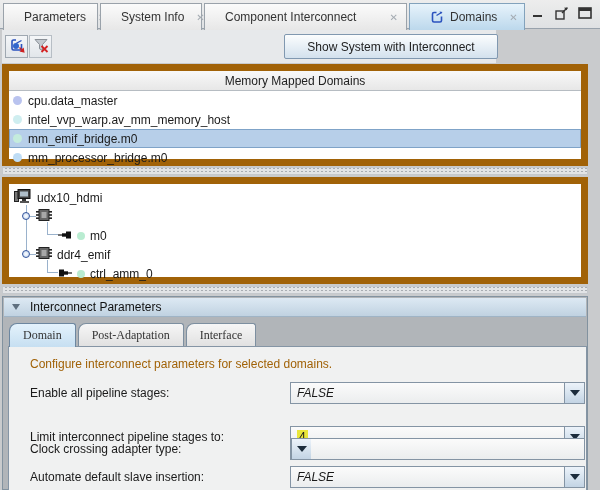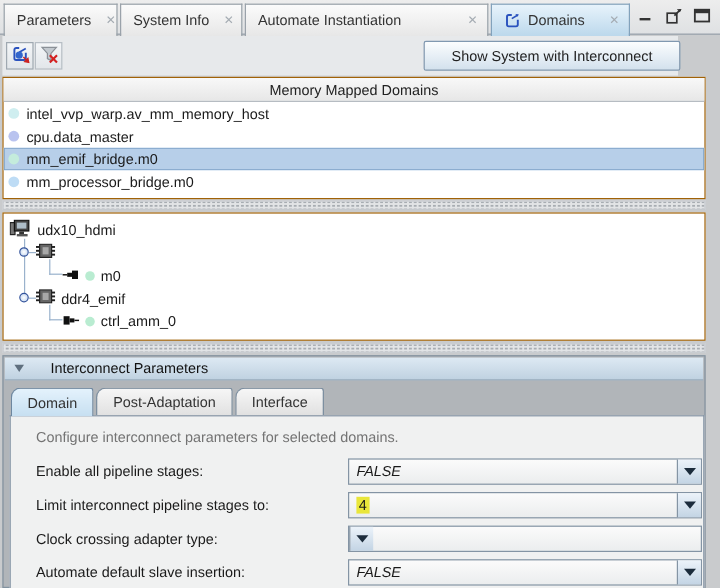--- a/index.html
+++ b/index.html
@@ -12,59 +12,59 @@
   }
   
   .tabbar {
     position:absolute; left:0; top:0; width:600px; height:29px;
     background:linear-gradient(#ededed,#dfe1e3);
     border-bottom:1px solid #98a2ac;
   }
   .tabs { position:absolute; left:3px; top:3px; display:flex; gap:2px; }
   .tab {
     height:27px; display:flex; align-items:center; justify-content:space-between;
-    padding:0 8px 0 10px;
+    padding:0 8px 0 20px;
     border:1px solid #9aa2aa; border-bottom:none;
     background:linear-gradient(#fbfbfb,#e7e7e7);
     color:#333; white-space:nowrap; cursor:default;
   }
   .tab.selected {
     background:linear-gradient(#e7f3fb,#bcd8ec);
     border-color:#82a2bc;
   }
   .tab .close-x { color:#a4abb2; font-size:10px; margin-left:12px; }
   .tab-w1{width:95px}.tab-w2{width:102px}.tab-w3{width:203px}.tab-w4{width:116px}
   .tab-icon { display:inline-block; margin-right:6px; line-height:0; }
   .win-controls { position:absolute; right:8px; top:7px; display:flex; gap:9px; align-items:center; }
   .wc { width:14px; height:12px; position:relative; }
   .wc-min::after { content:""; position:absolute; left:1px; bottom:2px; width:9px; height:2px; background:#333; }
 
   
   .toolbar {
-    position:absolute; left:2px; top:30px; width:563px; height:33px;
+    position:absolute; left:2px; top:30px; width:494px; height:33px;
     background:#e7e9eb;
   }
   .tool-btn {
     position:absolute; top:5px; width:23px; height:23px;
     border:1px solid #9fa8b1; background:linear-gradient(#f4f6f8,#e2e6ea);
     display:flex; align-items:center; justify-content:center;
   }
   .tool-btn.b1{ left:3px; }
   .tool-btn.b2{ left:27px; border-color:#b7bec5; }
   .show-btn {
     position:absolute; right:-2px; top:4px; height:25px; width:214px;
     border:1px solid #8098b0; border-radius:2px;
     background:linear-gradient(#fbfdfe,#d3e1ed);
     font-family:inherit; font-size:12px; color:#222; cursor:default;
   }
 
   
   .panel {
     position:absolute; left:2px; width:586px;
-    background:#fff; border:1px solid #a16207;
+    background:#fff; border:7px solid #a16207;
   }
   .list-panel { top:64px; height:102px; }
   .list-header {
     height:20px; line-height:20px; text-align:center;
     background:linear-gradient(#f8f8f8,#e7e7e7);
     border-bottom:1px solid #b6bcc2; color:#222;
   }
   .list-row {
     height:19px; display:flex; align-items:center; padding-left:4px; gap:6px;
     white-space:nowrap;
@@ -97,45 +97,45 @@
 
   
   .params-panel {
     position:absolute; left:2px; top:296px; width:586px; height:194px;
     background:#b1b5b9; border:1px solid #82929f;
   }
   .params-header {
     position:absolute; left:1px; right:1px; top:1px; height:19px;
     background:linear-gradient(#dde9f3,#c0d2e1);
     border-bottom:1px solid #9fb4c6;
-    display:flex; align-items:center; gap:22px; padding-left:8px; color:#111;
+    display:flex; align-items:center; gap:10px; padding-left:8px; color:#111;
   }
   .collapse-tri {
     width:0; height:0; border-left:4px solid transparent; border-right:4px solid transparent;
     border-top:6px solid #5f6f7e;
   }
-  .ip-tabs { position:absolute; left:6px; top:26px; display:flex; gap:2px; }
+  .ip-tabs { position:absolute; left:6px; top:26px; display:flex; gap:2px;font-family:Liberation Serif, serif; }
   .ip-tab {
     height:23px; padding:0 13px; display:flex; align-items:center;
     border:1px solid #7d8fa0; border-bottom:none;
     border-radius:8px 3px 0 0;
     background:linear-gradient(#f6f6f6,#e1e1e1); color:#333; white-space:nowrap;
   }
   .ip-tab.selected {
     background:linear-gradient(#e4f2fc,#c6dff1);
     height:24px; position:relative; z-index:3; border-color:#6d87a0;
   }
   .ip-content {
     position:absolute; left:5px; top:49px; width:579px; height:146px;
     background:#f0f1f1; border:1px solid #8595a5; border-bottom:none; z-index:2;
   }
-  .desc { position:absolute; left:21px; top:10px; color:#737373; }
+  .desc { position:absolute; left:21px; top:10px; color:#a16207; }
   .prow { position:absolute; left:0; width:100%; height:22px; }
   .prow .plabel { position:absolute; left:21px; top:0; line-height:22px; }
-  .r0{top:35px}.r1{top:63px}.r2{top:91px}.r3{top:119px}
+  .r0{top:35px}.r1{top:79px}.r2{top:91px}.r3{top:119px}
   .combo {
     position:absolute; left:281px; top:0; width:295px; height:22px;
     border:1px solid #8494a4; background:linear-gradient(#fbfbfb,#ebedee);
     display:flex;
   }
   .combo .val { flex:1; padding-left:6px; line-height:20px; overflow:hidden; white-space:nowrap; }
   .combo .val.italic { font-style:italic; }
   .combo .val .hl { padding:0 2px; }
   .combo .arrow-btn {
     width:20px; border-left:1px solid #8494a4;
@@ -154,21 +154,21 @@
   <div class="tabs">
     <div class="tab tab-w1">
       <span>Parameters</span>
       <span class="close-x">✕</span>
     </div>
     <div class="tab tab-w2">
       <span>System Info</span>
       <span class="close-x">✕</span>
     </div>
     <div class="tab tab-w3">
-      <span>Automate Instantiation</span>
+      <span>Component Interconnect</span>
       <span class="close-x">✕</span>
     </div>
     <div class="tab tab-w4 selected">
       <span style="display:flex;align-items:center;">
         <span class="tab-icon">
           <svg width="14" height="14" viewBox="0 0 14 14">
             <path d="M11.5 6.5 V10.5 a1.5 1.5 0 0 1 -1.5 1.5 H4 a1.5 1.5 0 0 1 -1.5 -1.5 V4 a1.5 1.5 0 0 1 1.5 -1.5 H6.5" fill="none" stroke="#2a52be" stroke-width="1.6"></path>
             <path d="M6.5 5.5 L11.5 2.5" stroke="#2a52be" stroke-width="1.4" fill="none"></path>
             <path d="M12.5 2 l-3 -0.4 1.4 2.4 z" fill="#2a52be"></path>
           </svg>
@@ -214,26 +214,26 @@
         <path d="M8.5 8 L14.5 14 M14.5 8 L8.5 14" stroke="#d42222" stroke-width="1.8"></path>
       </svg>
     </span>
   </div>
   <button class="show-btn">Show System with Interconnect</button>
 </div>
 
 <div class="panel list-panel">
   <div class="list-header">Memory Mapped Domains</div>
   <div class="list-row">
+    <span class="bullet" style="background-color: rgb(185, 195, 239);"></span>
+    <span>cpu.data_master</span>
+  </div>
+  <div class="list-row">
     <span class="bullet" style="background-color: rgb(207, 238, 240);"></span>
     <span>intel_vvp_warp.av_mm_memory_host</span>
-  </div>
-  <div class="list-row">
-    <span class="bullet" style="background-color: rgb(185, 195, 239);"></span>
-    <span>cpu.data_master</span>
   </div>
   <div class="list-row selected" style="background-color: rgb(183, 207, 233);">
     <span class="bullet" style="background-color: rgb(196, 236, 220);"></span>
     <span>mm_emif_bridge.m0</span>
   </div>
   <div class="list-row">
     <span class="bullet" style="background-color: rgb(190, 220, 245);"></span>
     <span>mm_processor_bridge.m0</span>
   </div>
 </div>

